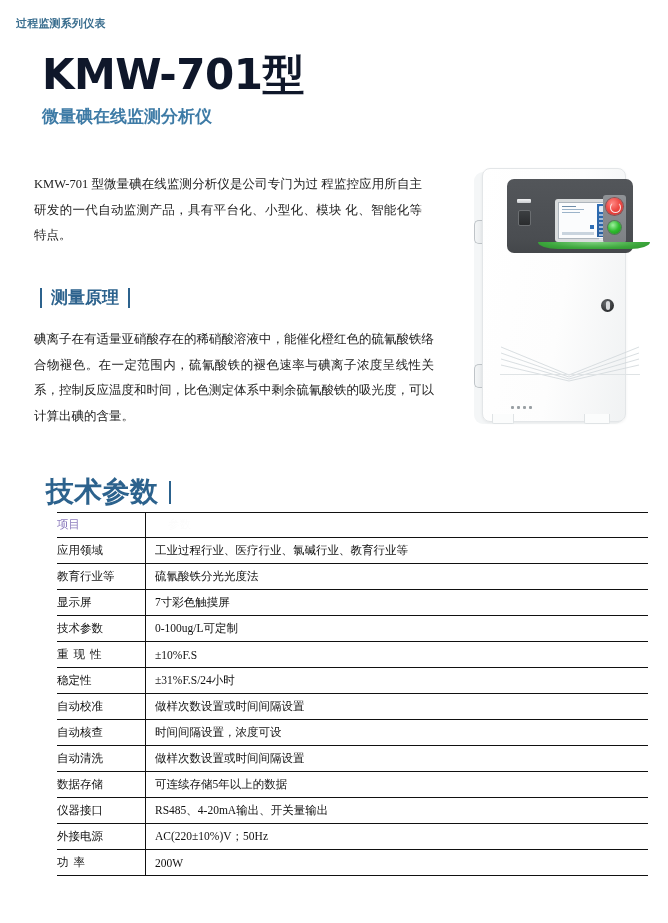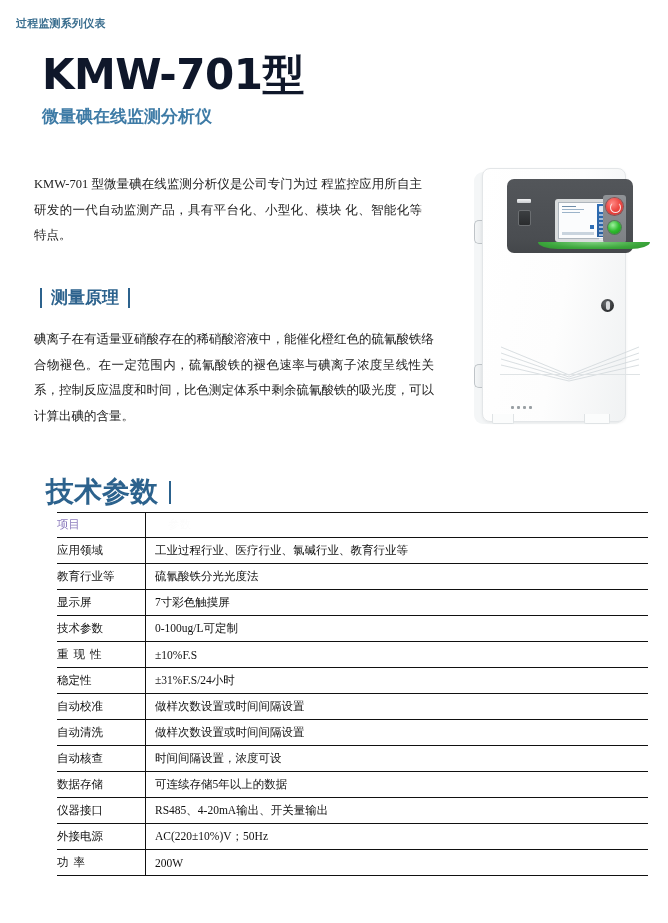--- a/index.html
+++ b/index.html
@@ -429,26 +429,26 @@
       </tr>
       <tr>
         <td class="k">稳定性</td>
         <td class="v">±31%F.S/24小时</td>
       </tr>
       <tr>
         <td class="k">自动校准</td>
         <td class="v">做样次数设置或时间间隔设置</td>
       </tr>
       <tr>
+        <td class="k">自动核查</td>
+        <td class="v">时间间隔设置，浓度可设</td>
+      </tr>
+      <tr>
         <td class="k">自动清洗</td>
         <td class="v">做样次数设置或时间间隔设置</td>
-      </tr>
-      <tr>
-        <td class="k">自动核查</td>
-        <td class="v">时间间隔设置，浓度可设</td>
       </tr>
       <tr>
         <td class="k">数据存储</td>
         <td class="v">可连续存储5年以上的数据</td>
       </tr>
       <tr>
         <td class="k">仪器接口</td>
         <td class="v">RS485、4-20mA输出、开关量输出</td>
       </tr>
       <tr>

